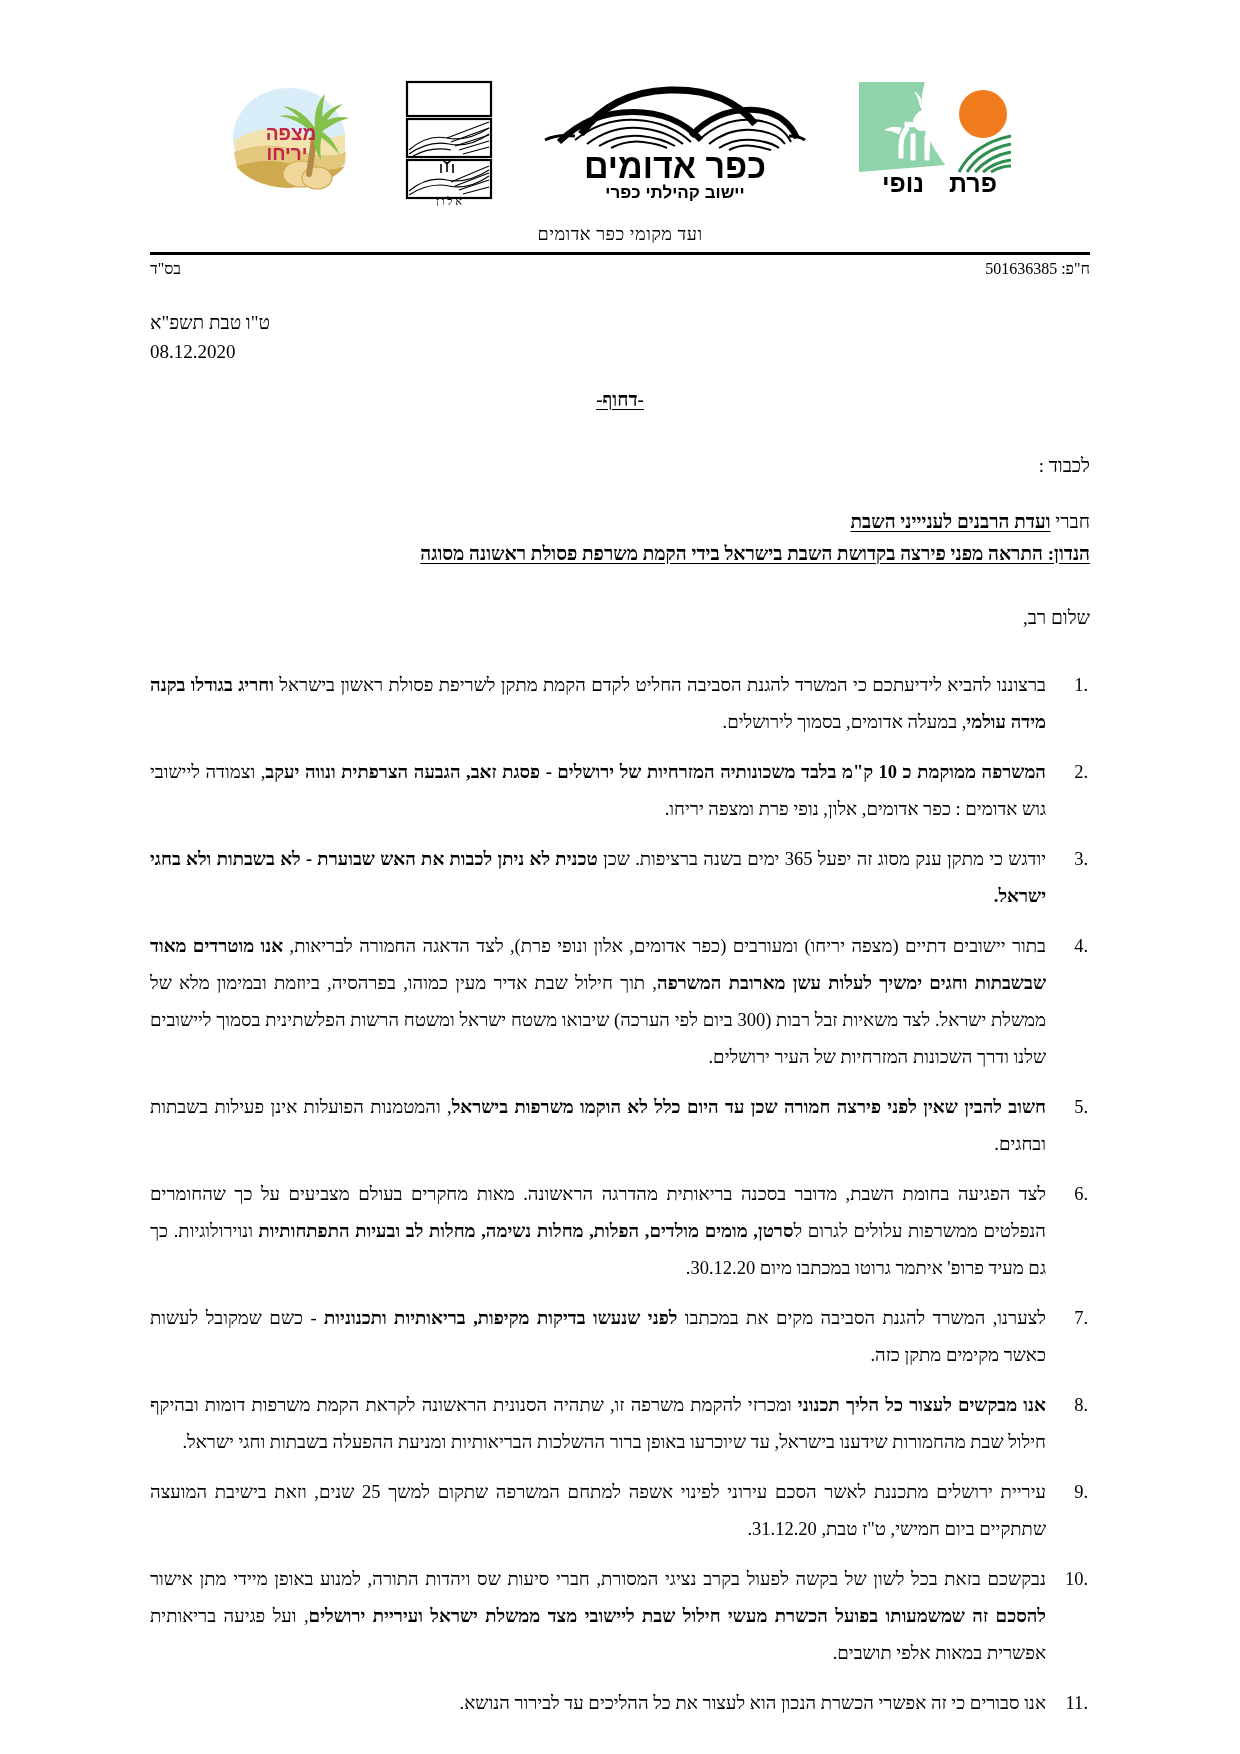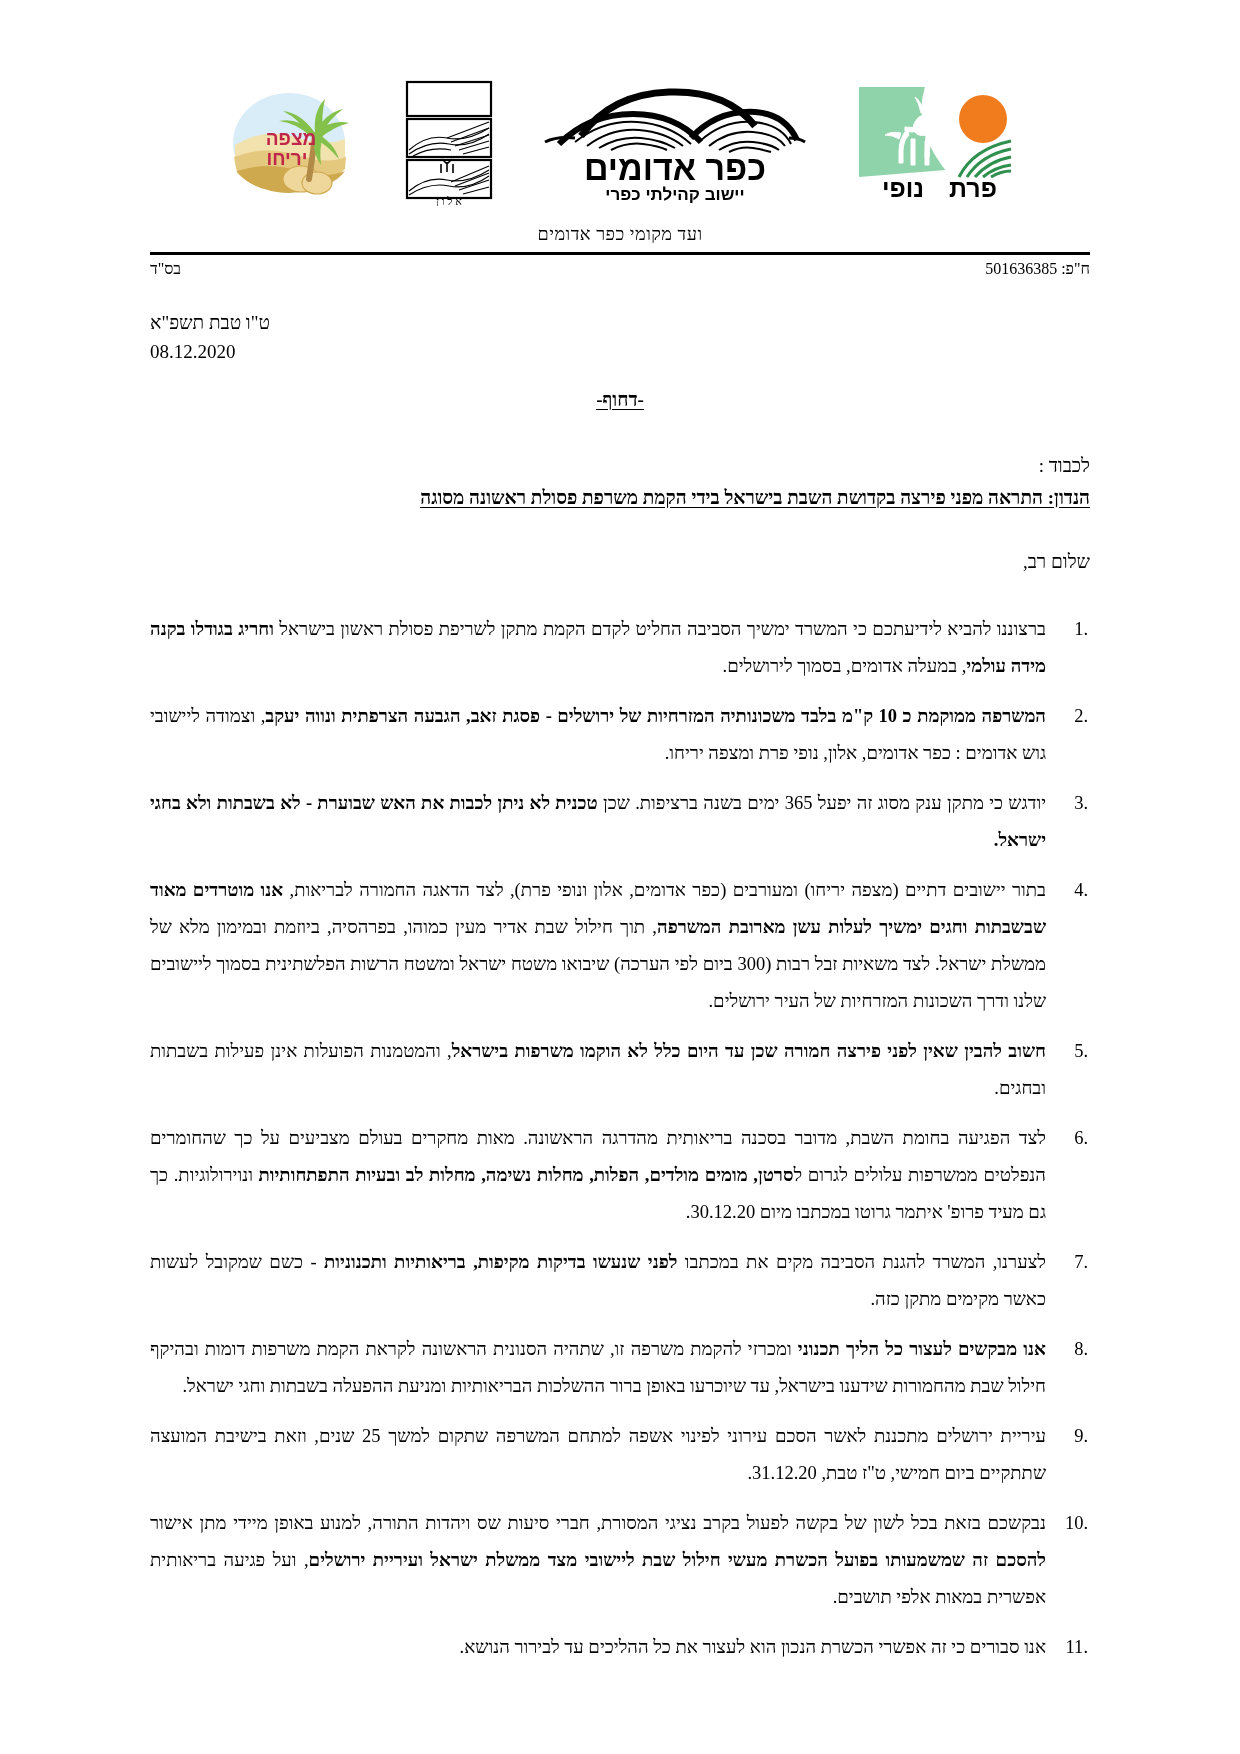--- a/index.html
+++ b/index.html
@@ -17,21 +17,21 @@
     position: relative;
     width: 1240px;
     height: 1754px;
     padding: 0;
     overflow: hidden;
   }
 
   
   .letterhead {
     display: flex;
-    align-items: center;
+    align-items: flex-start;
     justify-content: center;
     gap: 46px;
     padding: 78px 150px 0 150px;
     direction: ltr;
   }
   .logo { flex: 0 0 auto; }
 
   
   .logo-mitzpe { width: 132px; height: 118px; }
 
@@ -278,26 +278,27 @@
     <div>ט"ו טבת תשפ"א</div>
     <div class="gregorian">08.12.2020</div>
   </div>
 
   <div class="urgent-wrap">
     <span class="urgent">-דחוף-</span>
   </div>
 
   <div class="block">
     <div class="to-line">לכבוד :</div>
+    <div class="members-line"><span>חברי </span><span class="u">ועדת הרבנים לעניייני השבת</span></div>
     <div class="subject-line">הנדון: התראה מפני פירצה בקדושת השבת בישראל בידי הקמת משרפת פסולת ראשונה מסוגה</div>
     <div class="greeting">שלום רב,</div>
   </div>
 
   <ol class="items" id="items-list">
-      <li><span>ברצוננו להביא לידיעתכם כי המשרד ימשיך הסביבה החליט לקדם הקמת מתקן לשריפת פסולת ראשון בישראל </span><b>וחריג בגודלו בקנה מידה עולמי</b><span>, במעלה אדומים, בסמוך לירושלים.</span></li>
+      <li><span>ברצוננו להביא לידיעתכם כי המשרד להגנת הסביבה החליט לקדם הקמת מתקן לשריפת פסולת ראשון בישראל </span><b>וחריג בגודלו בקנה מידה עולמי</b><span>, במעלה אדומים, בסמוך לירושלים.</span></li>
       <li><b>המשרפה ממוקמת כ 10  ק"מ בלבד משכונותיה המזרחיות של ירושלים - פסגת זאב, הגבעה הצרפתית ונווה יעקב</b><span>, וצמודה ליישובי גוש אדומים : כפר אדומים, אלון, נופי פרת ומצפה יריחו.</span></li>
       <li><span>יודגש כי מתקן ענק מסוג זה יפעל 365 ימים בשנה ברציפות. שכן </span><b>טכנית לא ניתן לכבות את האש שבוערת - לא בשבתות ולא בחגי ישראל.</b></li>
       <li><span>בתור יישובים דתיים (מצפה יריחו) ומעורבים (כפר אדומים, אלון ונופי פרת), לצד הדאגה החמורה לבריאות, </span><b>אנו מוטרדים מאוד שבשבתות וחגים ימשיך לעלות עשן מארובת המשרפה</b><span>, תוך חילול שבת אדיר מעין כמוהו, בפרהסיה, ביוזמת ובמימון מלא של ממשלת ישראל. לצד משאיות זבל רבות  (300 ביום לפי הערכה) שיבואו משטח ישראל ומשטח הרשות הפלשתינית בסמוך ליישובים שלנו ודרך השכונות המזרחיות של העיר ירושלים.</span></li>
       <li><b>חשוב להבין שאין לפני פירצה חמורה שכן עד היום </b><b>כלל לא הוקמו משרפות בישראל</b><span>, והמטמנות הפועלות אינן פעילות בשבתות ובחגים.</span></li>
       <li><span>לצד הפגיעה בחומת השבת, מדובר בסכנה בריאותית מהדרגה הראשונה. מאות מחקרים בעולם מצביעים על כך שהחומרים הנפלטים ממשרפות עלולים לגרום ל</span><b>סרטן, מומים מולדים, הפלות, מחלות נשימה, מחלות לב ובעיות התפתחותיות</b><span> ונוירולוגיות. כך גם מעיד פרופ' איתמר גרוטו במכתבו מיום 30.12.20.</span></li>
       <li><span>לצערנו, המשרד להגנת הסביבה מקים את במכתבו </span><b>לפני שנעשו בדיקות מקיפות, בריאותיות ותכנוניות</b><span> - כשם שמקובל לעשות כאשר מקימים מתקן כזה.</span></li>
       <li><b>אנו מבקשים לעצור כל הליך תכנוני</b><span> ומכרזי להקמת משרפה זו, שתהיה הסנונית הראשונה לקראת הקמת משרפות דומות ובהיקף חילול שבת מהחמורות שידענו בישראל, עד שיוכרעו באופן ברור ההשלכות הבריאותיות ומניעת ההפעלה בשבתות וחגי ישראל.</span></li>
       <li><span>עיריית ירושלים מתכננת לאשר הסכם עירוני לפינוי אשפה למתחם המשרפה שתקום למשך 25 שנים, וזאת בישיבת המועצה שתתקיים ביום חמישי, ט"ז טבת, 31.12.20.</span></li>
       <li><span>נבקשכם בזאת בכל לשון של בקשה לפעול בקרב נציגי המסורת, חברי סיעות שס ויהדות התורה, למנוע באופן מיידי מתן אישור </span><b>להסכם זה שמשמעותו בפועל הכשרת מעשי חילול שבת ליישובי מצד ממשלת ישראל ועיריית ירושלים</b><span>, ועל פגיעה בריאותית אפשרית במאות אלפי תושבים.</span></li>
       <li><span>אנו סבורים כי זה אפשרי הכשרת הנכון הוא לעצור את כל ההליכים עד לבירור הנושא.</span></li>

